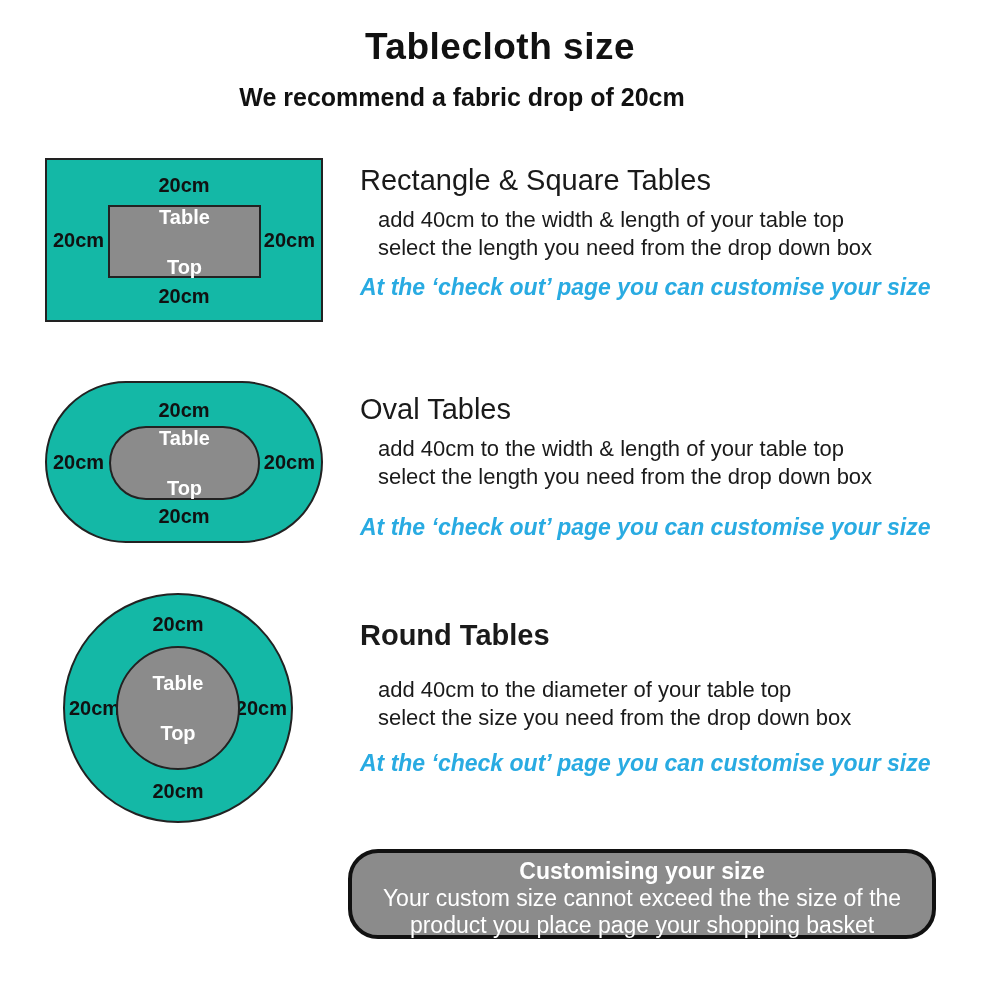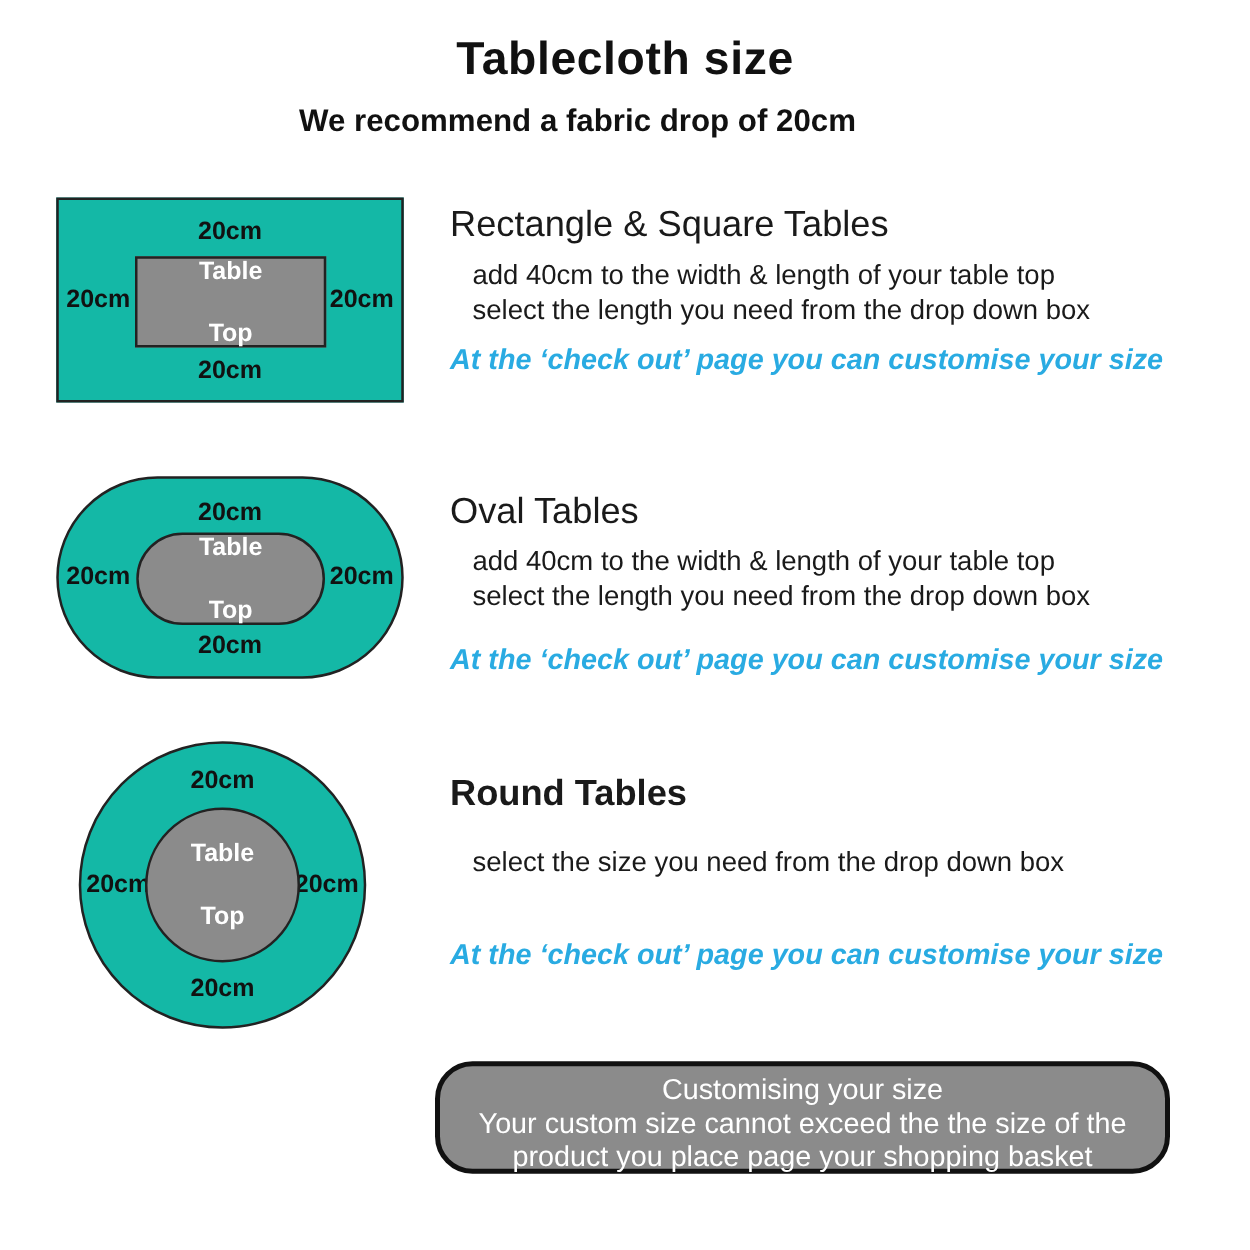--- a/index.html
+++ b/index.html
@@ -103,21 +103,21 @@
   .footer-box {
     left: 348px; top: 849px; width: 588px; height: 90px;
     background: #8b8b8b;
     border: 4px solid #111111;
     border-radius: 30px;
     color: #ffffff;
     text-align: center;
     padding-top: 5px;
     font-size: 23px; line-height: 27px;
   }
-  .footer-box .footer-title { font-weight: normal; }
+  .footer-box .footer-title { font-weight: bold; }
 </style>
 </head>
 <body>
 
 <div class="page">
 
   <div class="abs page-title">Tablecloth size</div>
   <div class="abs page-subtitle">We recommend a fabric drop of 20cm</div>
 
   <div class="abs cloth rect-cloth">
@@ -162,20 +162,21 @@
     <div class="drop-label lbl-left">20cm</div>
     <div class="drop-label lbl-right">20cm</div>
     <div class="tabletop">
       <div>Table</div>
       <div>Top</div>
     </div>
   </div>
 
   <div class="abs section-heading h3-round">Round Tables</div>
   <div class="abs section-body b3-round">
+    <div>add 40cm to the diameter of your table top</div>
     <div>select the size you need from the drop down box</div>
   </div>
   <div class="abs section-note n3-round">At the ‘check out’ page you can customise your size</div>
 
   <div class="abs footer-box">
     <div class="footer-title">Customising your size</div>
     <div>Your custom size cannot exceed the the size of the</div>
     <div>product you place page your shopping basket</div>
   </div>
 

